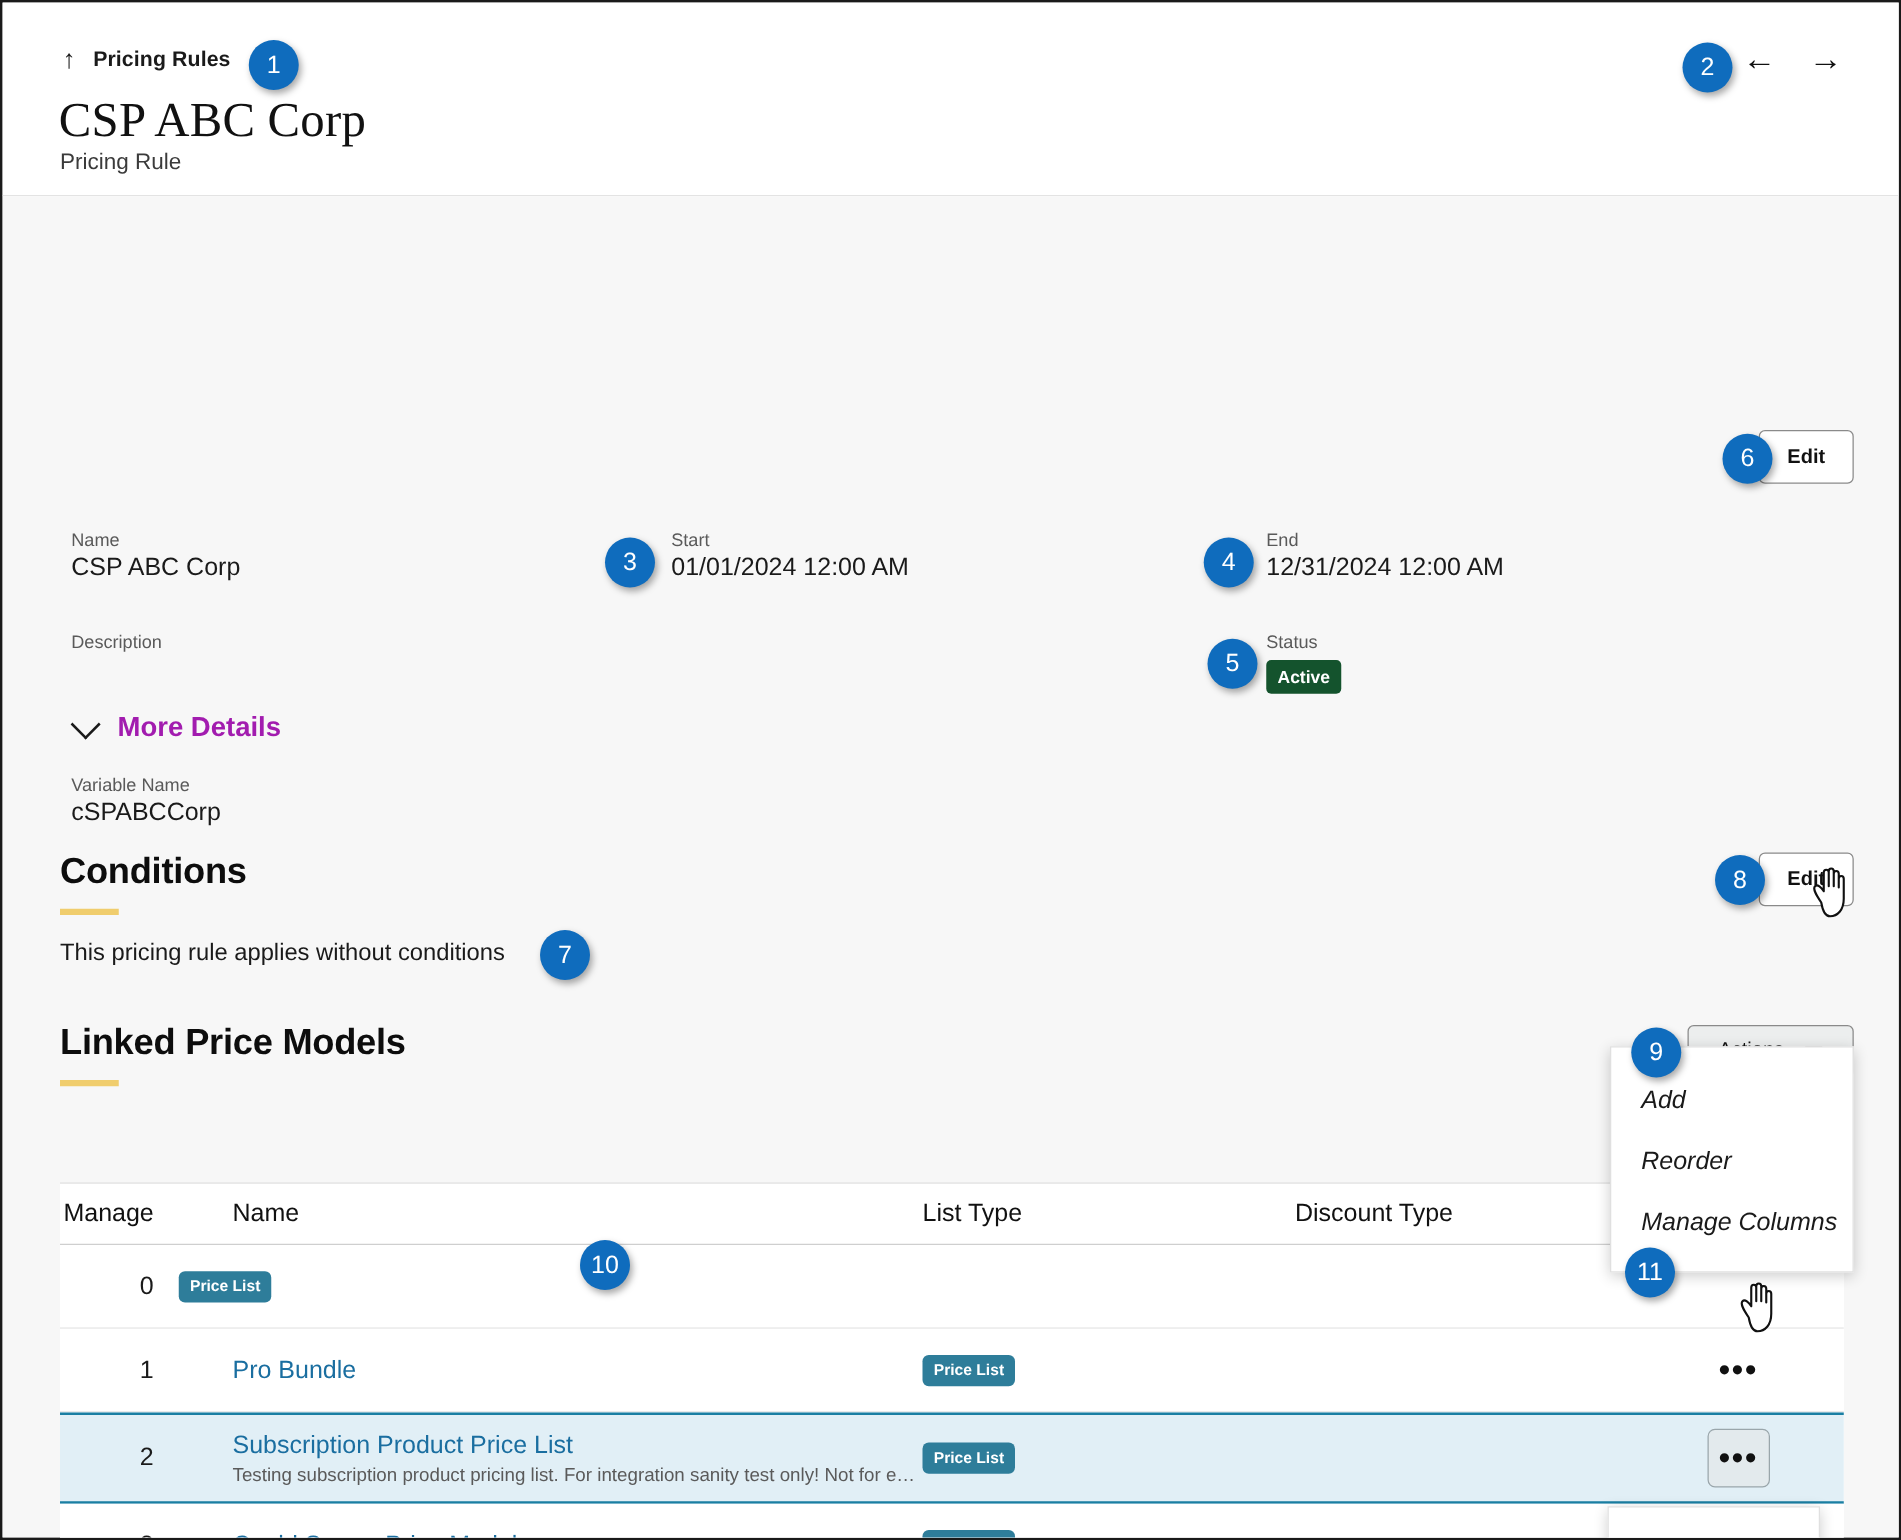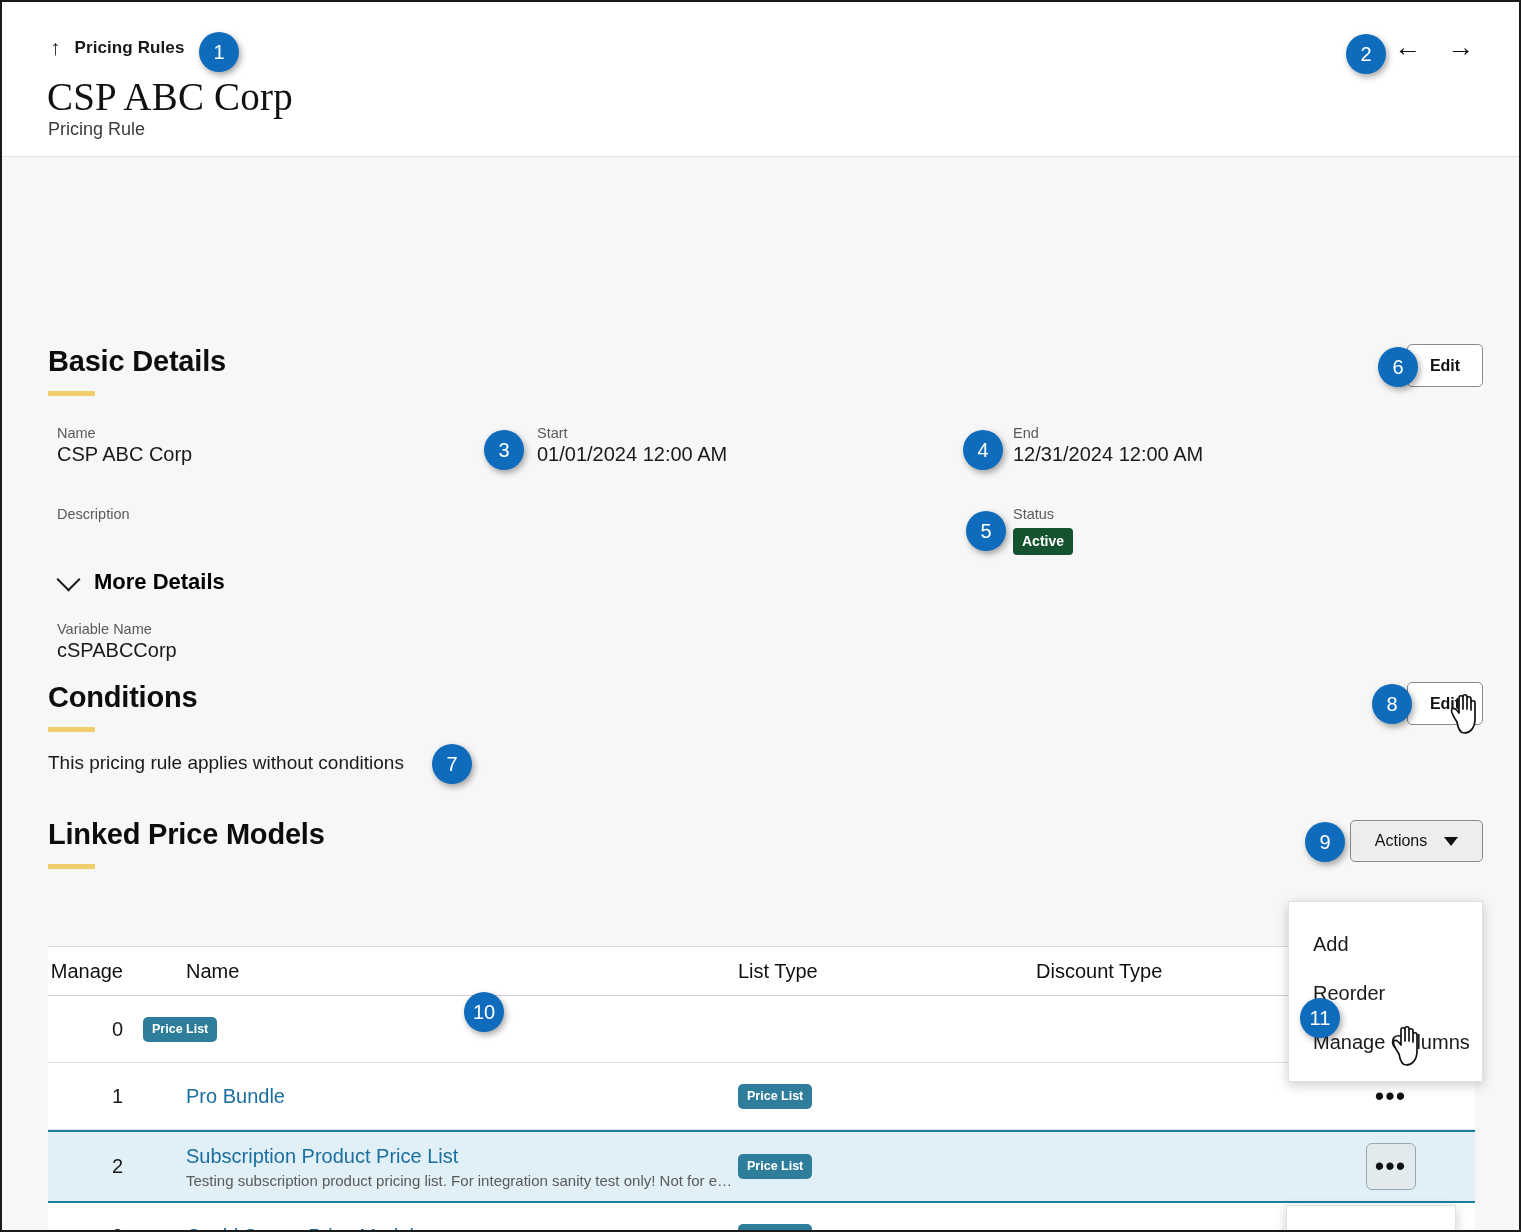--- a/index.html
+++ b/index.html
@@ -106,21 +106,21 @@
     display: flex; align-items: center; gap: 17px;
     cursor: pointer;
   }
   .chev {
     width: 17px; height: 17px;
     border-right: 2.6px solid #1a1a1a;
     border-bottom: 2.6px solid #1a1a1a;
     transform: rotate(45deg);
     margin-top: -6px;
   }
-  .more-details-label { font-size: 22px; font-weight: 700; color: #000000; }
+  .more-details-label { font-size: 22px; font-weight: 700; color: #a21caf; }
 
   .cond-head { position: absolute; left: 46px; top: 524px; }
   .cond-text {
     position: absolute; left: 46px; top: 595px;
     font-size: 19px; color: #1a1a1a;
   }
 
   .lpm-head { position: absolute; left: 46px; top: 661px; }
   .lpm-sub {
     position: absolute; left: 46px; top: 731px;
@@ -144,21 +144,21 @@
   }
 
   
   .menu {
     position: absolute;
     background: #ffffff;
     border: 1px solid #e0e0e0;
     box-shadow: 0 3px 11px rgba(0,0,0,.20);
     z-index: 40;
   }
-  #actions-menu { right: 36px; top: 744px; width: 195px; padding: 18px 0 14px; }
+  #actions-menu { right: 36px; top: 680px; width: 195px; padding: 18px 0 14px; font-style: italic; }
   #row-menu     { right: 63px; top: 1048px; width: 170px; padding: 18px 0 14px; }
   .menu-item {
     font-size: 20px; color: #1a1a1a;
     padding: 13px 24px;
     cursor: pointer; white-space: nowrap;
   }
 
   
   .lpm-table {
     position: absolute; left: 46px; top: 789px;
@@ -249,24 +249,20 @@
 
     <div class="nav-arrows">
       <span class="nav-arrow">←</span>
       <span class="nav-arrow">→</span>
     </div>
     <div class="num-badge" style="left:1344px; top:32px;">2</div>
   </div>
 
   <div class="page-body">
 
-    <div class="basic-head">
-      <div class="section-heading">Basic Details</div>
-      <div class="section-rule"></div>
-    </div>
     <button class="edit-btn" id="edit-basic">Edit</button>
     <div class="num-badge" style="left:1376px; top:190px;">6</div>
 
     <div class="fld" id="fld-name">
       <div class="field-label">Name</div>
       <div class="field-value">CSP ABC Corp</div>
     </div>
 
     <div class="fld" id="fld-start">
       <div class="field-label">Start</div>

